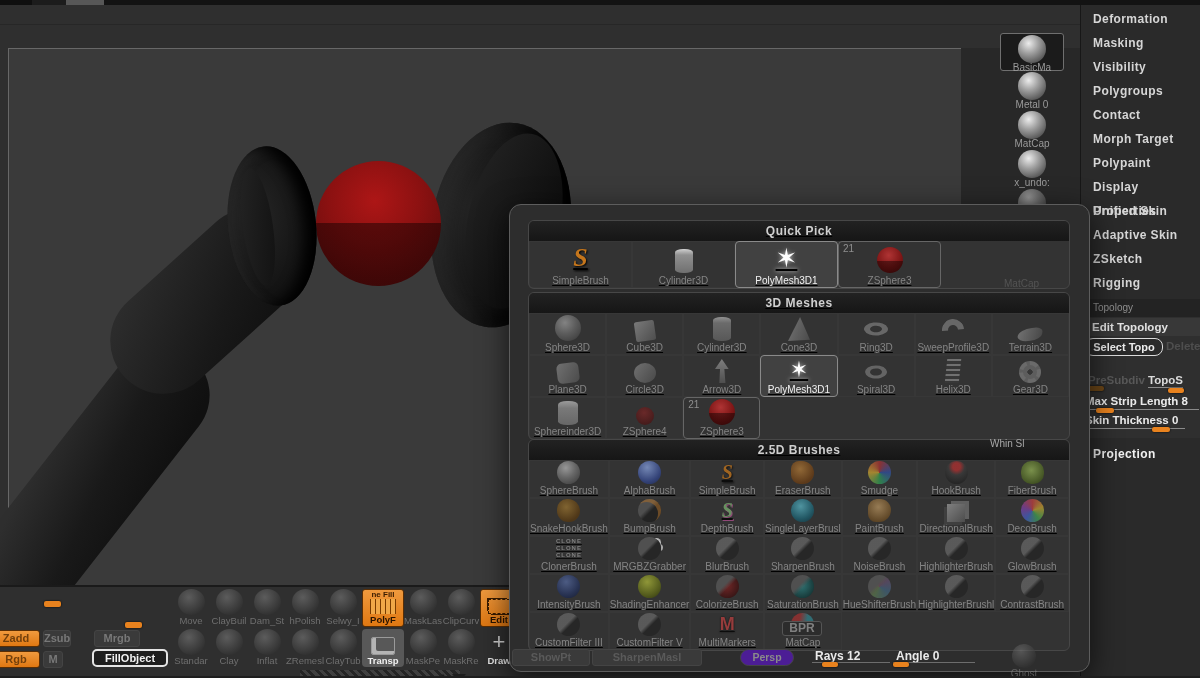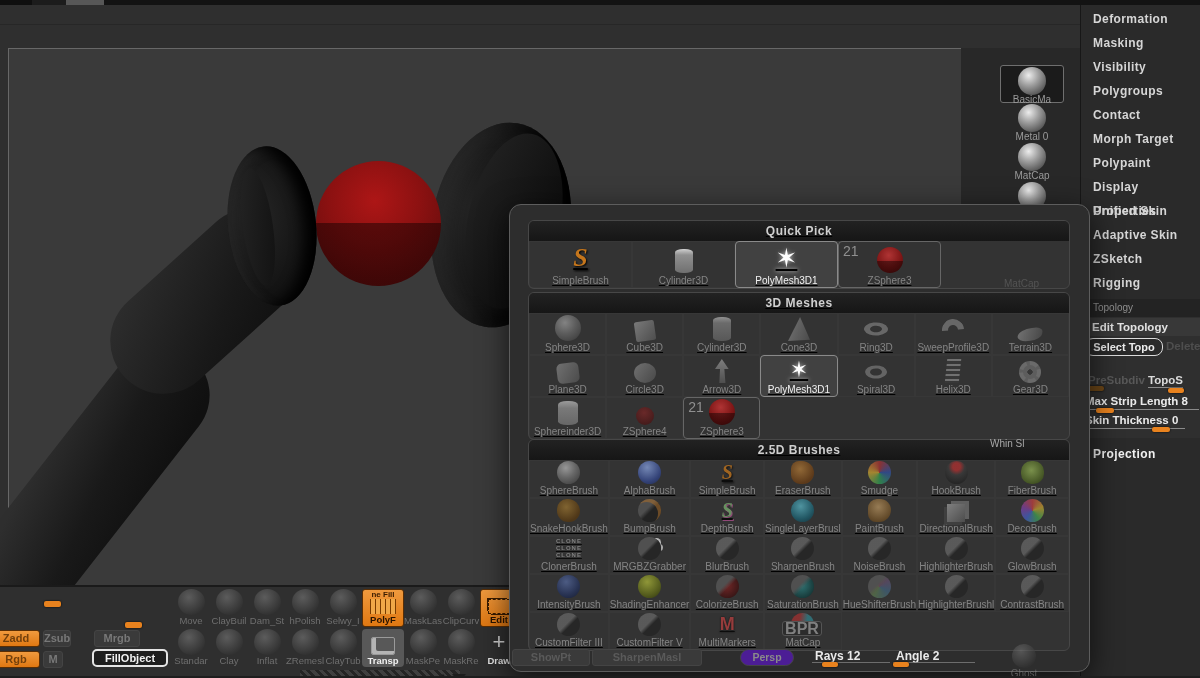--- a/index.html
+++ b/index.html
@@ -60,41 +60,41 @@
   .handle-brown{background:#6a4517;}
   .topo-row{position:absolute;color:#eaeaea;font-size:11.5px;font-weight:bold;
       border-bottom:1px solid #8a8a8a;padding-bottom:2px;white-space:nowrap;}
   .projection{position:absolute;left:12px;top:447px;color:#f0f0f0;font-size:12px;font-weight:bold;letter-spacing:.4px;}
   
   .materials{left:1000px;top:33px;width:64px;z-index:19;}
   .mat-cell{position:relative;width:64px;height:38px;text-align:center;}
   .mat-cell .ic{margin:1px auto 0;width:28px;height:28px;border-radius:50%;
       background:radial-gradient(circle at 38% 30%,#ececec,#a0a0a0 38%,#565656 78%,#353535);}
   .mat-cell .lbl{font-size:10px;color:#9a9a9a;line-height:9px;white-space:nowrap;}
-  .mat-cell.sel{background:#1b1b1b;border:1px solid #6f6f6f;border-radius:3px;box-sizing:border-box;margin-top:32px;}
+  .mat-cell.sel{background:#1b1b1b;border:1px solid #6f6f6f;border-radius:3px;box-sizing:border-box;}
   .mat-cell.dim .ic{opacity:.55;}
   .bg-peek{z-index:19;color:#616161;font-size:10px;white-space:nowrap;}
   .brown-sphere{left:988px;top:420px;width:34px;height:34px;border-radius:50%;z-index:19;
       background:radial-gradient(circle at 40% 30%,#a87438,#5f3a14 60%,#2e1a08);}
   .ghost-btn{left:1002px;top:644px;width:44px;text-align:center;z-index:21;opacity:.55;}
   .ghost-btn .ic{margin:0 auto;width:24px;height:24px;border-radius:50%;
       background:radial-gradient(circle at 38% 30%,#777,#333 75%);}
   .ghost-btn .lbl{font-size:10px;color:#8a8a8a;}
   
   .tray{left:509px;top:204px;width:581px;height:468px;background:#2d2d2d;
       border:1px solid #5d5d5d;border-radius:12px;z-index:20;
       box-shadow:0 8px 30px rgba(0,0,0,.65);box-sizing:border-box;}
   .section{position:absolute;background:#333333;border:1px solid #474747;border-radius:6px;overflow:visible;text-decoration:underline;}
   .sec-header{height:20px;background:linear-gradient(#222,#161616);border-radius:5px 5px 0 0;
       color:#cfcfcf;font-size:12px;font-weight:bold;text-align:center;line-height:20px;letter-spacing:.5px;}
   .grid{display:grid;}
   .cell{position:relative;box-sizing:border-box;border:1px solid rgba(255,255,255,.025);
       display:flex;flex-direction:column;align-items:center;justify-content:flex-end;padding-bottom:1px;}
   .cell .lbl{font-size:10px;color:#848484;white-space:nowrap;line-height:11px;}
-  .cell .badge{position:absolute;top:1px;left:4px;font-size:14px;color:#8f8f8f;}
+  .cell .badge{position:absolute;top:1px;left:4px;font-size:10px;color:#8f8f8f;}
   .cell.sel{background:#414141;border:1px solid #8a8a8a;border-radius:4px;}
   .cell.sel .lbl{color:#f2f2f2;}
   .cell.outlined{border:1px solid #666;border-radius:4px;}
   
   .ic{display:flex;align-items:center;justify-content:center;}
   .qp .ic{width:30px;height:30px;margin-bottom:2px;}
   .m3d .ic{width:26px;height:26px;margin-bottom:1px;opacity:.6;}
   .m3d .sel .ic, .m3d .outlined .ic{opacity:1;}
   .b25 .ic{width:23px;height:23px;margin-bottom:1px;opacity:.75;}
   .ic-s-orange{color:#c5761c;font-family:"Liberation Serif","DejaVu Serif",serif;
@@ -717,22 +717,22 @@
     </div>
 
   <div class="abs hatch" style="left:300px;top:670px;width:160px;height:7px;z-index:16;"></div>
   <div class="divider-arrows">
     <span class="tri-up"></span><span class="tri-dn"></span>
   </div>
 
   <div class="abs btn btn-gray" style="left:512px;top:649px;width:78px;height:17px;line-height:15px;color:#5a5a5a;z-index:21;">ShowPt</div>
   <div class="abs btn btn-gray" style="left:592px;top:649px;width:110px;height:17px;line-height:15px;color:#5a5a5a;z-index:21;">SharpenMasl</div>
   <div class="abs pill" style="left:740px;top:649px;width:52px;height:15px;line-height:15px;z-index:21;">Persp</div>
-  <div class="abs btn" style="left:782px;top:621px;width:40px;height:15px;line-height:13px;background:#2c2c2c;border:1px solid #555;color:#808080;font-size:16px;z-index:21;">BPR</div>
+  <div class="abs btn" style="left:782px;top:621px;width:40px;height:15px;line-height:13px;background:#2c2c2c;border:1px solid #555;color:#808080;font-size:12px;z-index:21;">BPR</div>
   <div class="abs sl-label" style="left:815px;top:649px;z-index:21;">Rays 12</div>
   <div class="abs track" style="left:812px;top:662px;width:78px;z-index:21;"></div>
   <div class="abs slider-handle" style="left:822px;top:662px;width:16px;z-index:22;"></div>
-  <div class="abs sl-label" style="left:896px;top:649px;z-index:21;">Angle 2</div>
+  <div class="abs sl-label" style="left:896px;top:649px;z-index:21;">Angle 0</div>
   <div class="abs track" style="left:893px;top:662px;width:82px;z-index:21;"></div>
   <div class="abs slider-handle" style="left:893px;top:662px;width:16px;z-index:22;"></div>
 
   <div class="abs bottom-edge"></div>
 </div>
 
 </body></html>

